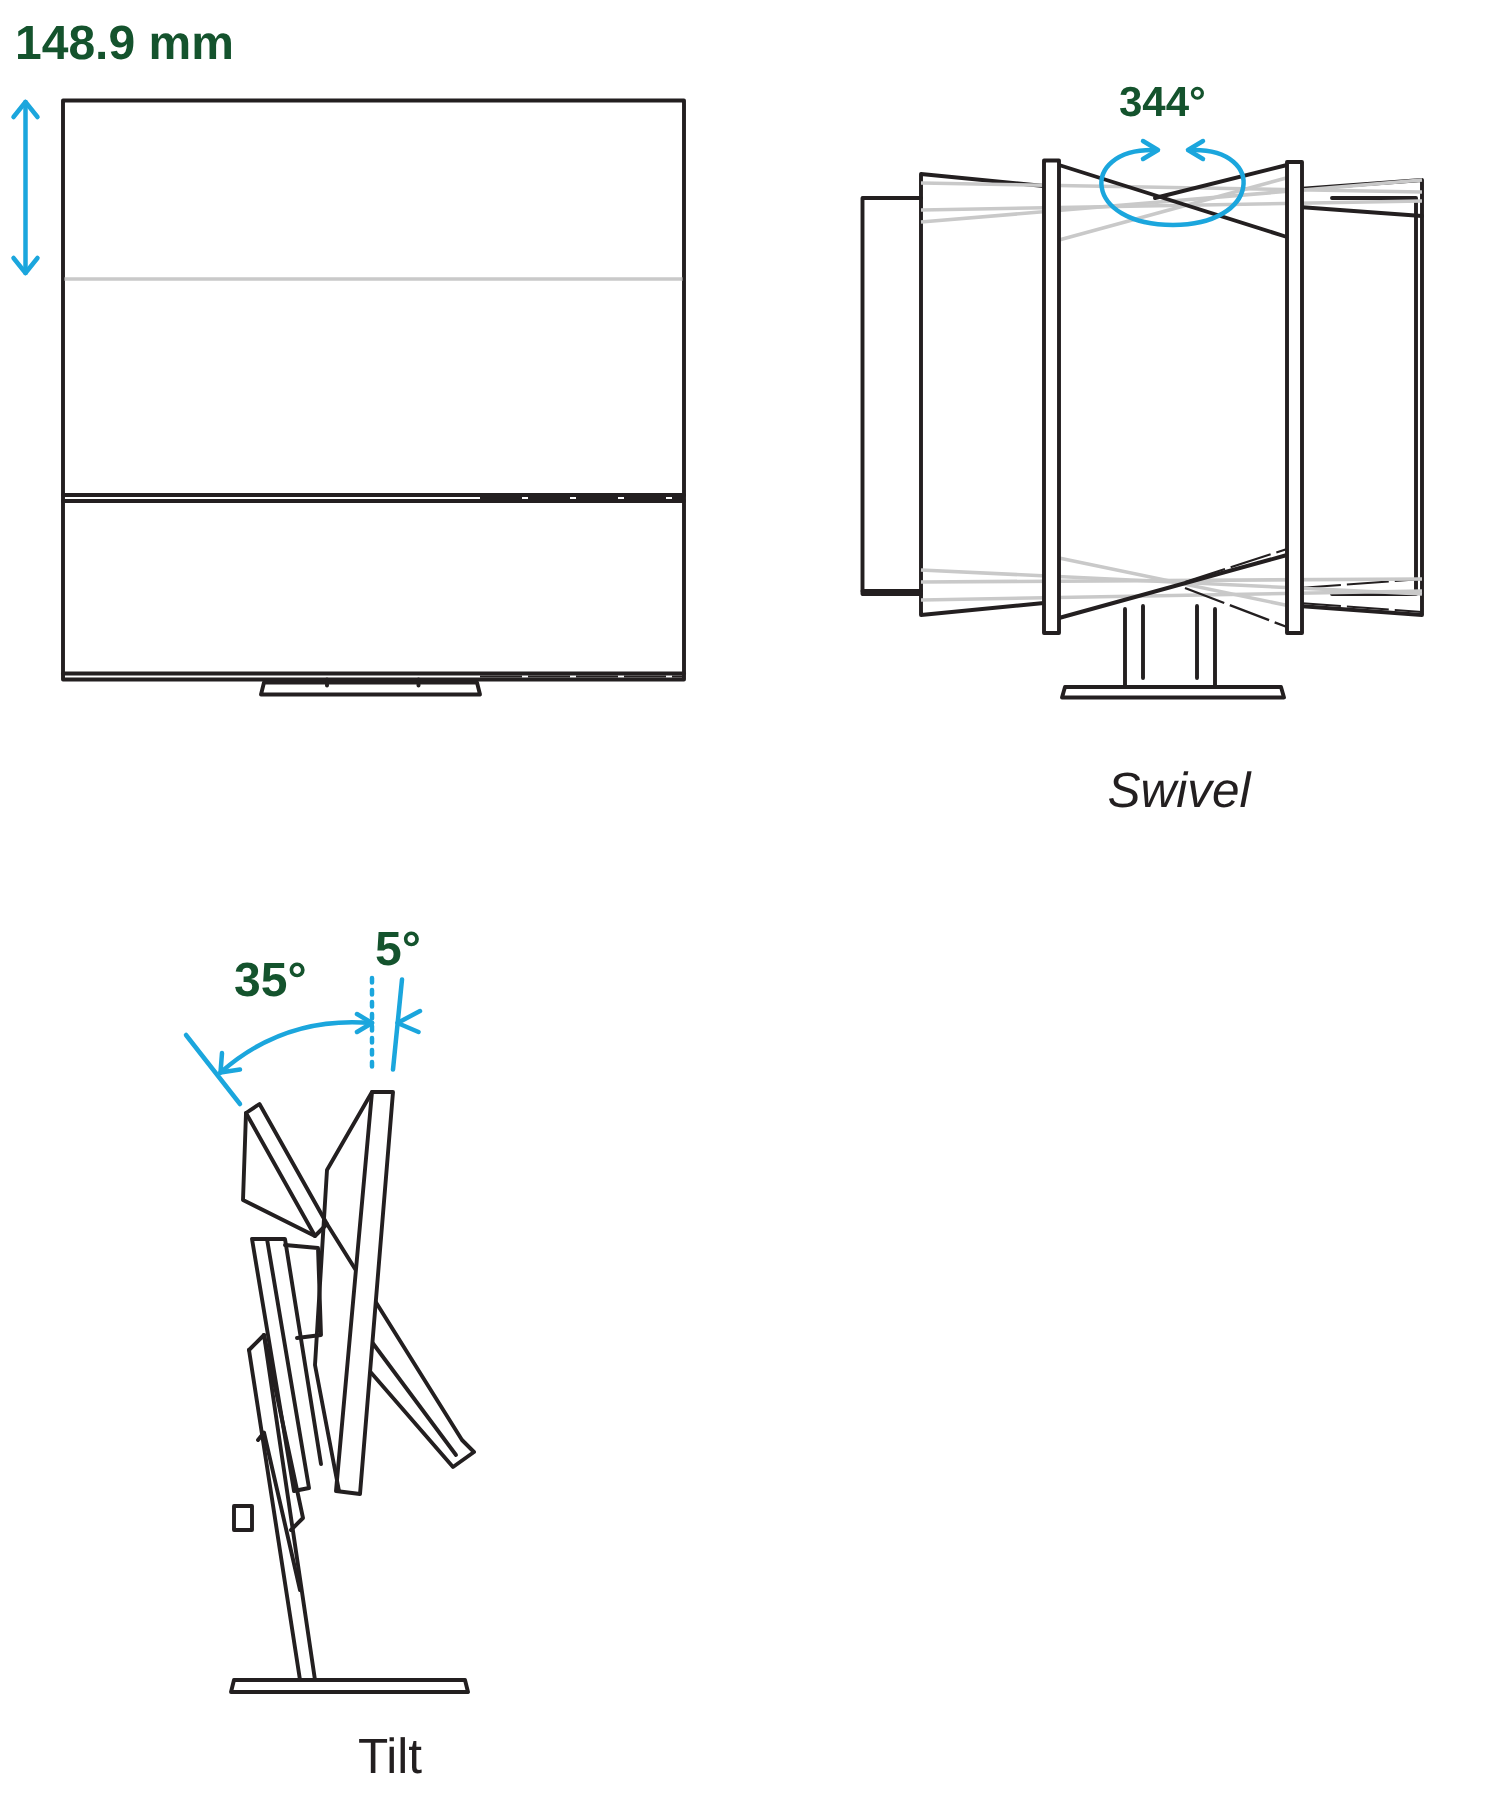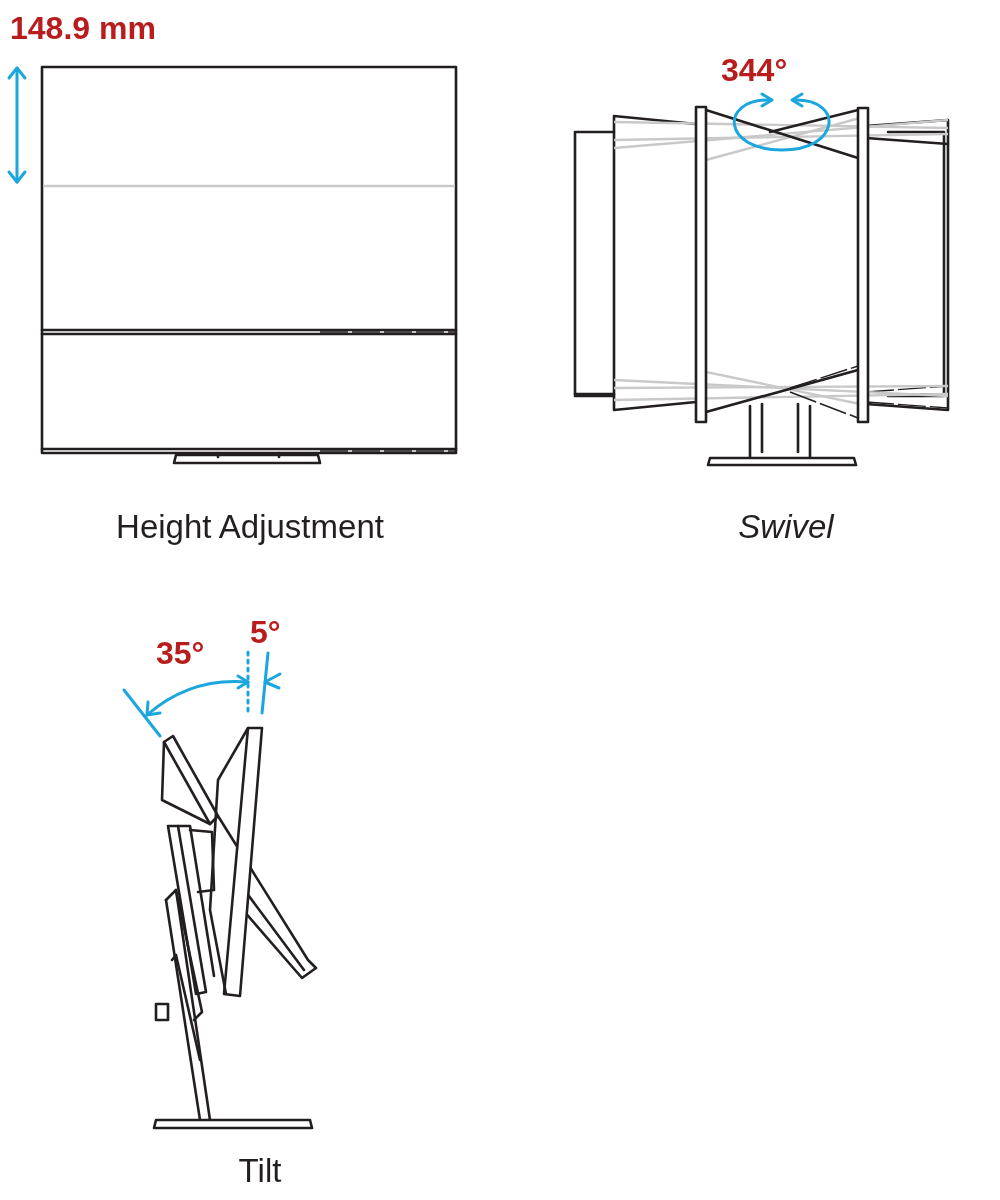--- a/index.html
+++ b/index.html
@@ -1,20 +1,20 @@
 <!DOCTYPE html>
 <html><head>
 <meta charset="utf-8">
 <style>
   html, body { margin: 0; padding: 0; background: #ffffff; }
   body { width: 1000px; height: 1200px; position: relative; overflow: hidden;
          font-family: "Liberation Sans", "DejaVu Sans", sans-serif; }
   .panel { position: absolute; }
   .panel svg { position: absolute; left: 0; top: 0; overflow: visible; }
-  .callout { position: absolute; color: #b91c1c; font-weight: bold;
+  .callout { position: absolute; color: #14532d; font-weight: bold;
              font-family: "Liberation Sans", sans-serif; white-space: nowrap; line-height: 1; }
   .caption { position: absolute; color: #231f20; font-size: 33px;
              font-family: "Liberation Sans", sans-serif; white-space: nowrap; line-height: 1;
              transform: translateX(-50%); }
   .k { stroke: #231f20; fill: none; stroke-width: 2.6; stroke-linejoin: round; stroke-linecap: round; }
   .kf { stroke: #231f20; fill: #ffffff; stroke-width: 2.6; stroke-linejoin: round; }
   .g { stroke: #c9c9c9; fill: none; stroke-width: 2.4; }
   .b { stroke: #1ba6dd; fill: none; stroke-width: 3; stroke-linecap: round; stroke-linejoin: round; }
   .dash { stroke: #231f20; stroke-width: 2.6; stroke-dasharray: 28 4; fill: none; }
 </style>
@@ -46,25 +46,24 @@
       <line class="dash" x1="320" y1="451" x2="456" y2="451" style="stroke-width:1.4"></line>
     </g>
 
     <g>
       <path class="kf" d="M176,455 L318,455 L320,463 L174,463 Z"></path>
       <line class="k" x1="218" y1="453" x2="218" y2="457"></line>
       <line class="k" x1="279" y1="453" x2="279" y2="457"></line>
     </g>
   </svg>
 
-  <div class="caption" style="left:250px;top:510px;">Height Adjustment</div>
 </div>
 
 <div class="panel" style="left:500px;top:0;width:500px;height:560px;">
-  <div class="callout" style="left:221px;top:54px;font-size:32px;">344°</div>
+  <div class="callout" style="left:246px;top:54px;font-size:28px;">344°</div>
 
   <svg width="500" height="560">
 
     <g>
       <path class="k" d="M114,132 L75,132 L75,396 L114,396"></path>
       <line class="k" x1="75" y1="394" x2="114" y2="394"></line>
       <path class="k" d="M388,132 L444,132 L444,396 L388,396"></path>
       <line class="dash" x1="388" y1="394" x2="444" y2="394" style="stroke-width:1.4"></line>
     </g>
 

